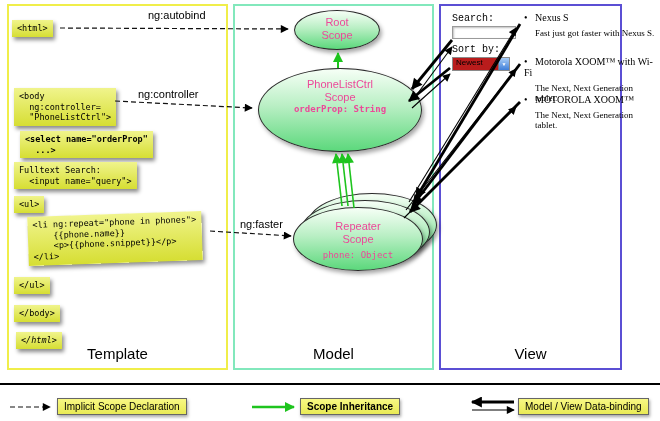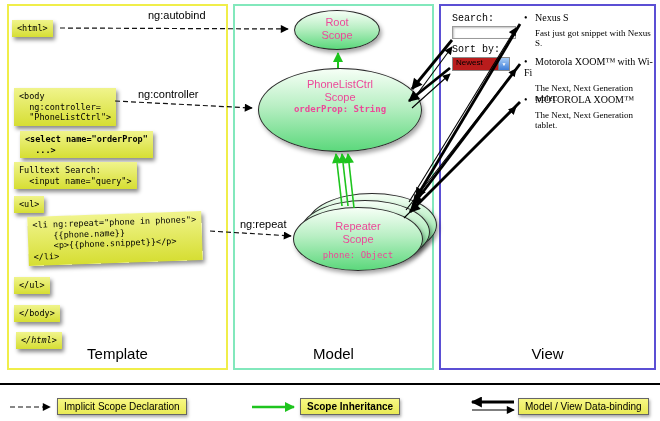--- a/index.html
+++ b/index.html
@@ -3,21 +3,21 @@
 <meta charset="utf-8">
 <style>
   * { margin:0; padding:0; box-sizing:border-box; }
   html,body { background:#fff; }
   body { font-family:"Liberation Sans", sans-serif; }
   #stage { position:relative; width:660px; height:421px; background:#fff; overflow:hidden; }
 
   .panel { position:absolute; top:4px; height:366px; background:#fff; z-index:1; }
   #panel-template { left:7px;  width:221px; border:2px solid #f0ee4a; }
   #panel-model    { left:233px; width:201px; border:2px solid #82e8bc; }
-  #panel-view     { left:439px; width:217px; border:2px solid #5b4fd4; }
+  #panel-view     { left:439px; width:183px; border:2px solid #5b4fd4; }
   .panel-label { position:absolute; bottom:6px; left:0; width:100%; text-align:center;
                  font-size:15px; color:#000; }
 
   .codebox { position:absolute; z-index:3; color:#000; white-space:pre;
              font:8.5px/1.25 "DejaVu Sans Mono", monospace;
              background:linear-gradient(180deg,#f0f48c 0%,#d6de33 100%);
              padding:3px 5px; box-shadow:2px 3px 4px rgba(0,0,0,0.45); }
   .codebox.bold { font-weight:bold; }
   .tilt { transform:rotate(-2deg); }
 
@@ -103,33 +103,33 @@
     <div class="scope-prop-bold">orderProp: String</div>
   </div>
   <div class="scope-text" style="left:293px; top:220px; width:130px;">
     <div class="scope-title">Repeater
 Scope</div>
     <div class="scope-props">phone: Object</div>
   </div>
 
   <div class="arrow-label" style="left:148px; top:9px;">ng:autobind</div>
   <div class="arrow-label" style="left:138px; top:88px;">ng:controller</div>
-  <div class="arrow-label" style="left:240px; top:218px;">ng:repeat</div>
+  <div class="arrow-label" style="left:240px; top:218px;">ng:faster</div>
 
   <div class="view-text" style="left:452px; top:13px; font-size:10px;">Search:</div>
   <input id="search-input" type="text" style="">
   <div class="view-text" style="left:452px; top:44px; font-size:10px;">Sort by:</div>
   <div id="sort-select">
     <span class="val">Newest</span>
     <span class="dd">▼</span>
   </div>
 
   <div class="view-item" style="top:12px;">
     <div class="t"><span class="bullet">•</span><span>Nexus S</span></div>
-    <div class="d">Fast just got snippet with Nexus S.</div>
+    <div class="d">Fast just got faster with Nexus S.</div>
   </div>
   <div class="view-item" style="top:56px;">
     <div class="t"><span class="bullet">•</span><span>Motorola XOOM™ with Wi-Fi</span></div>
     <div class="d">The Next, Next Generation tablet.</div>
   </div>
   <div class="view-item" style="top:94px;">
     <div class="t"><span class="bullet">•</span><span>MOTOROLA XOOM™</span></div>
     <div class="d">The Next, Next Generation tablet.</div>
   </div>
 

